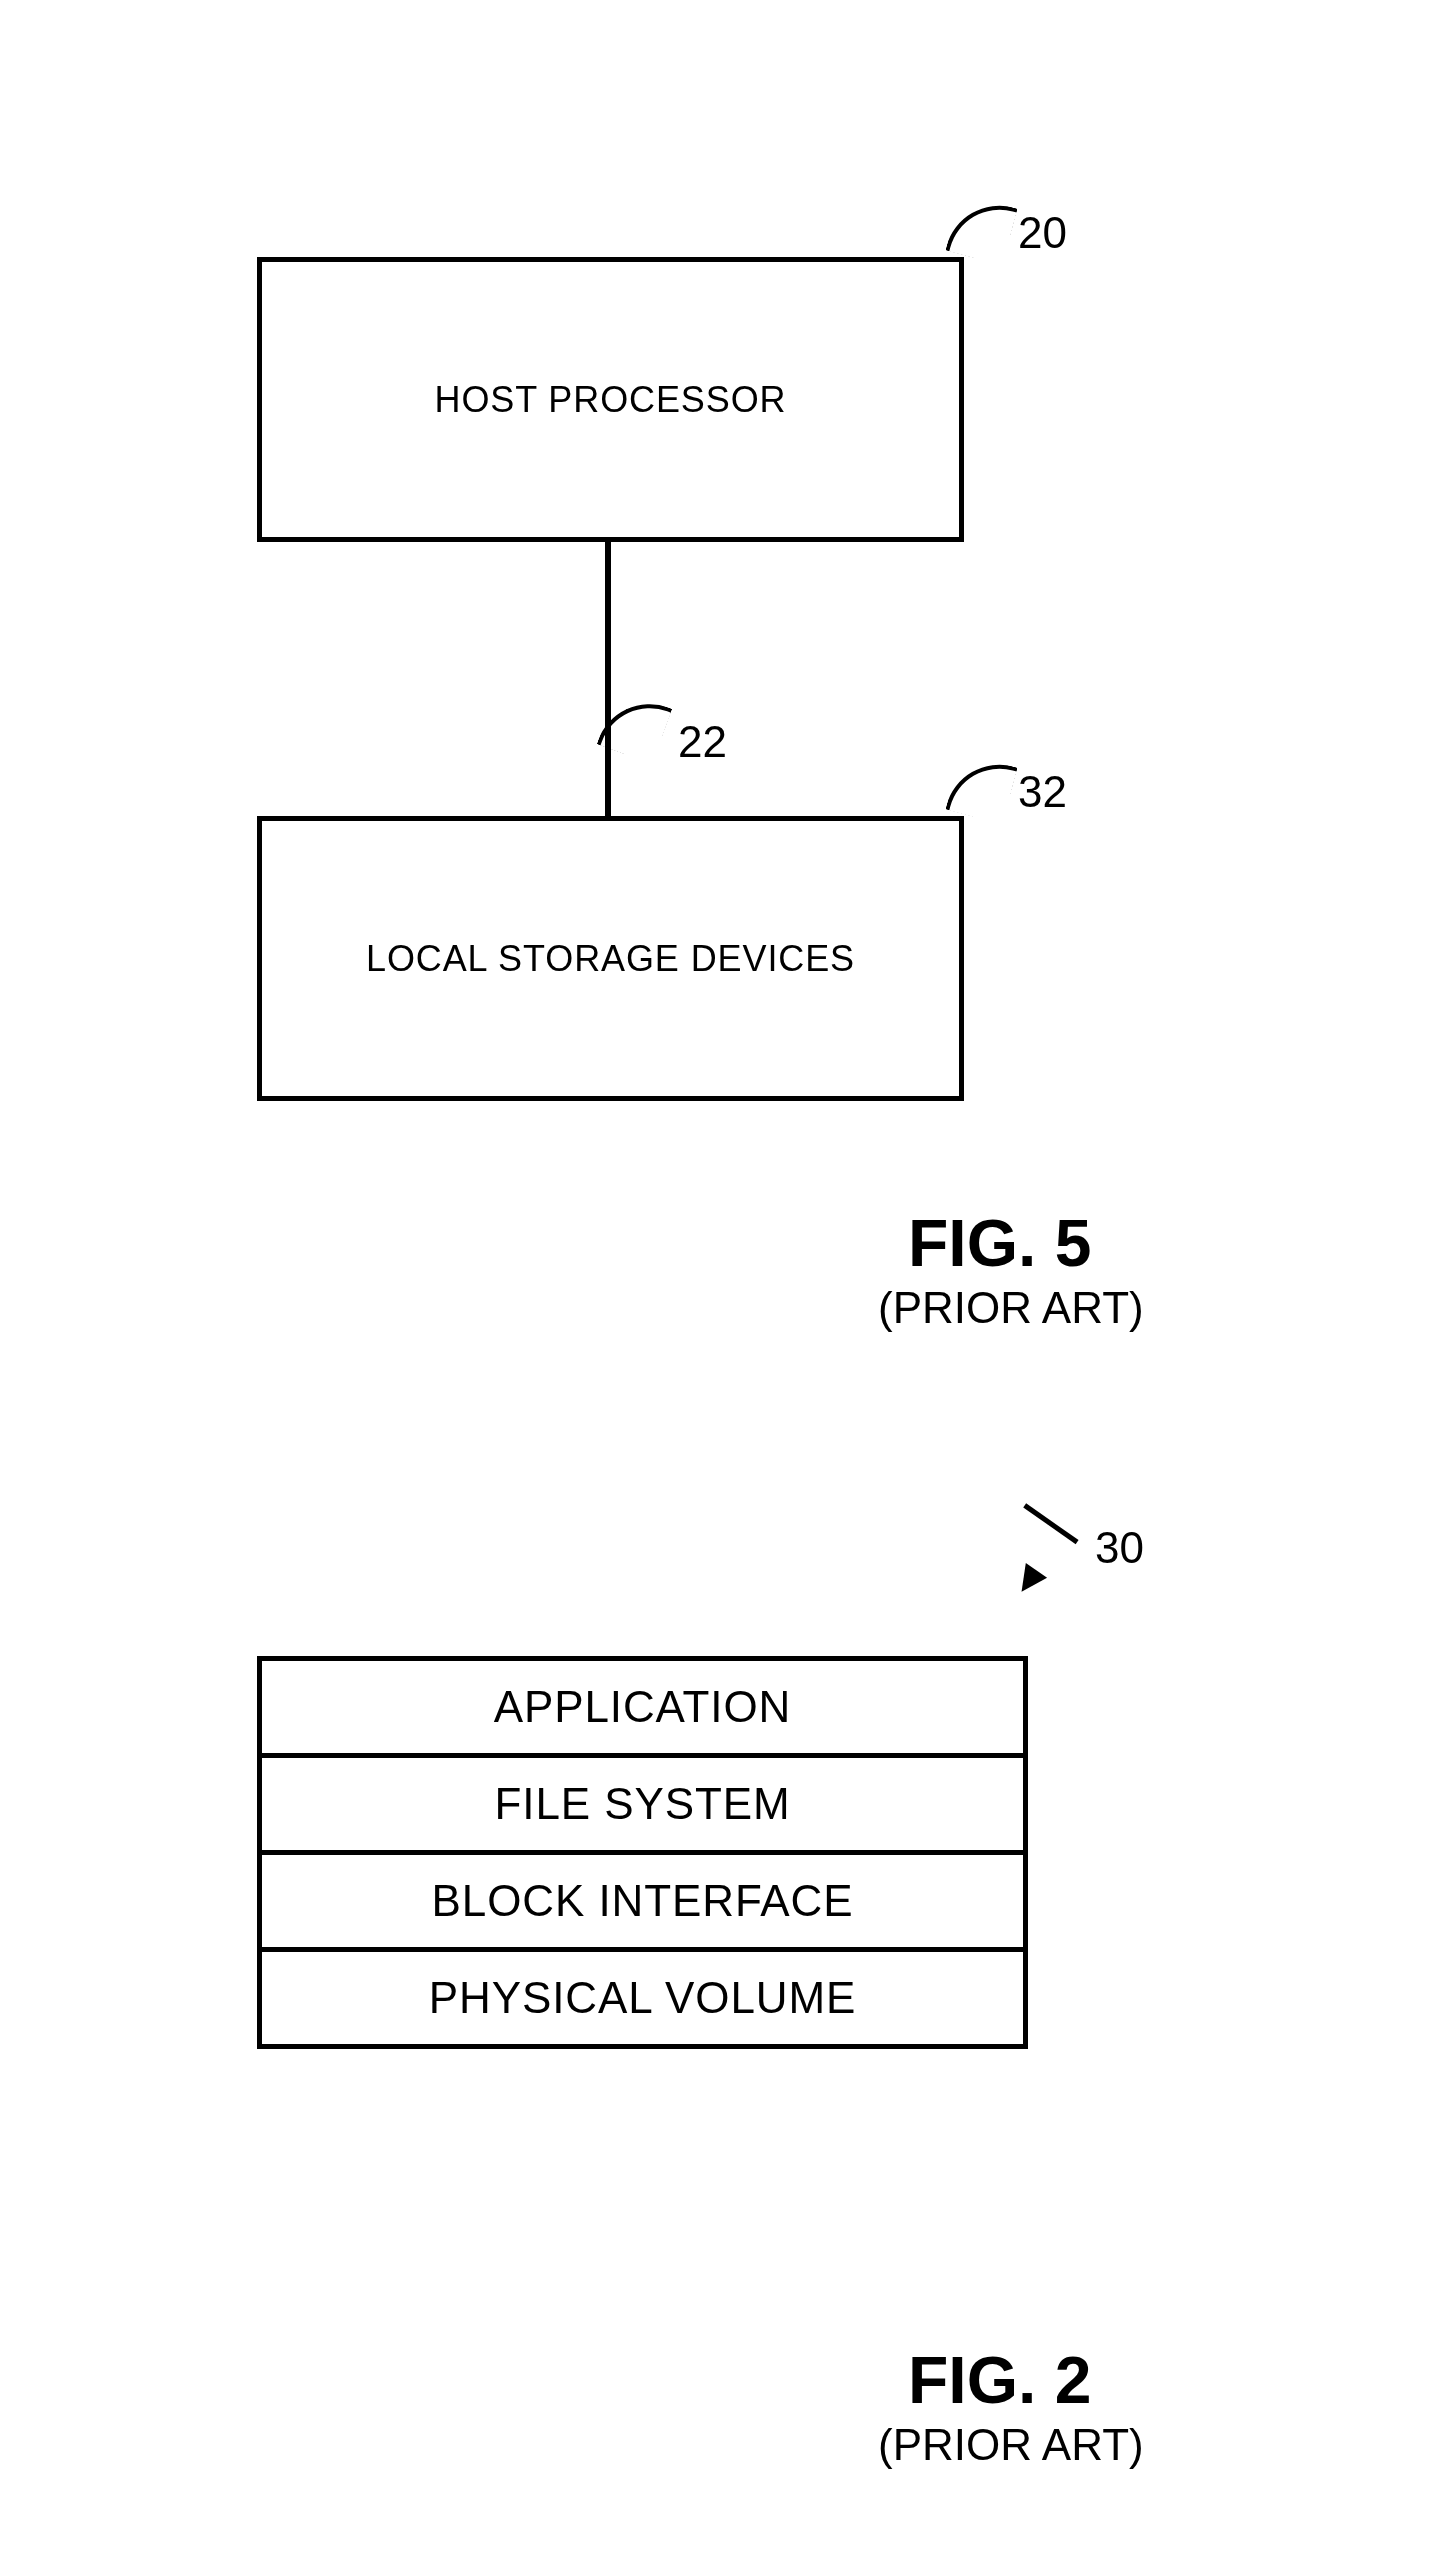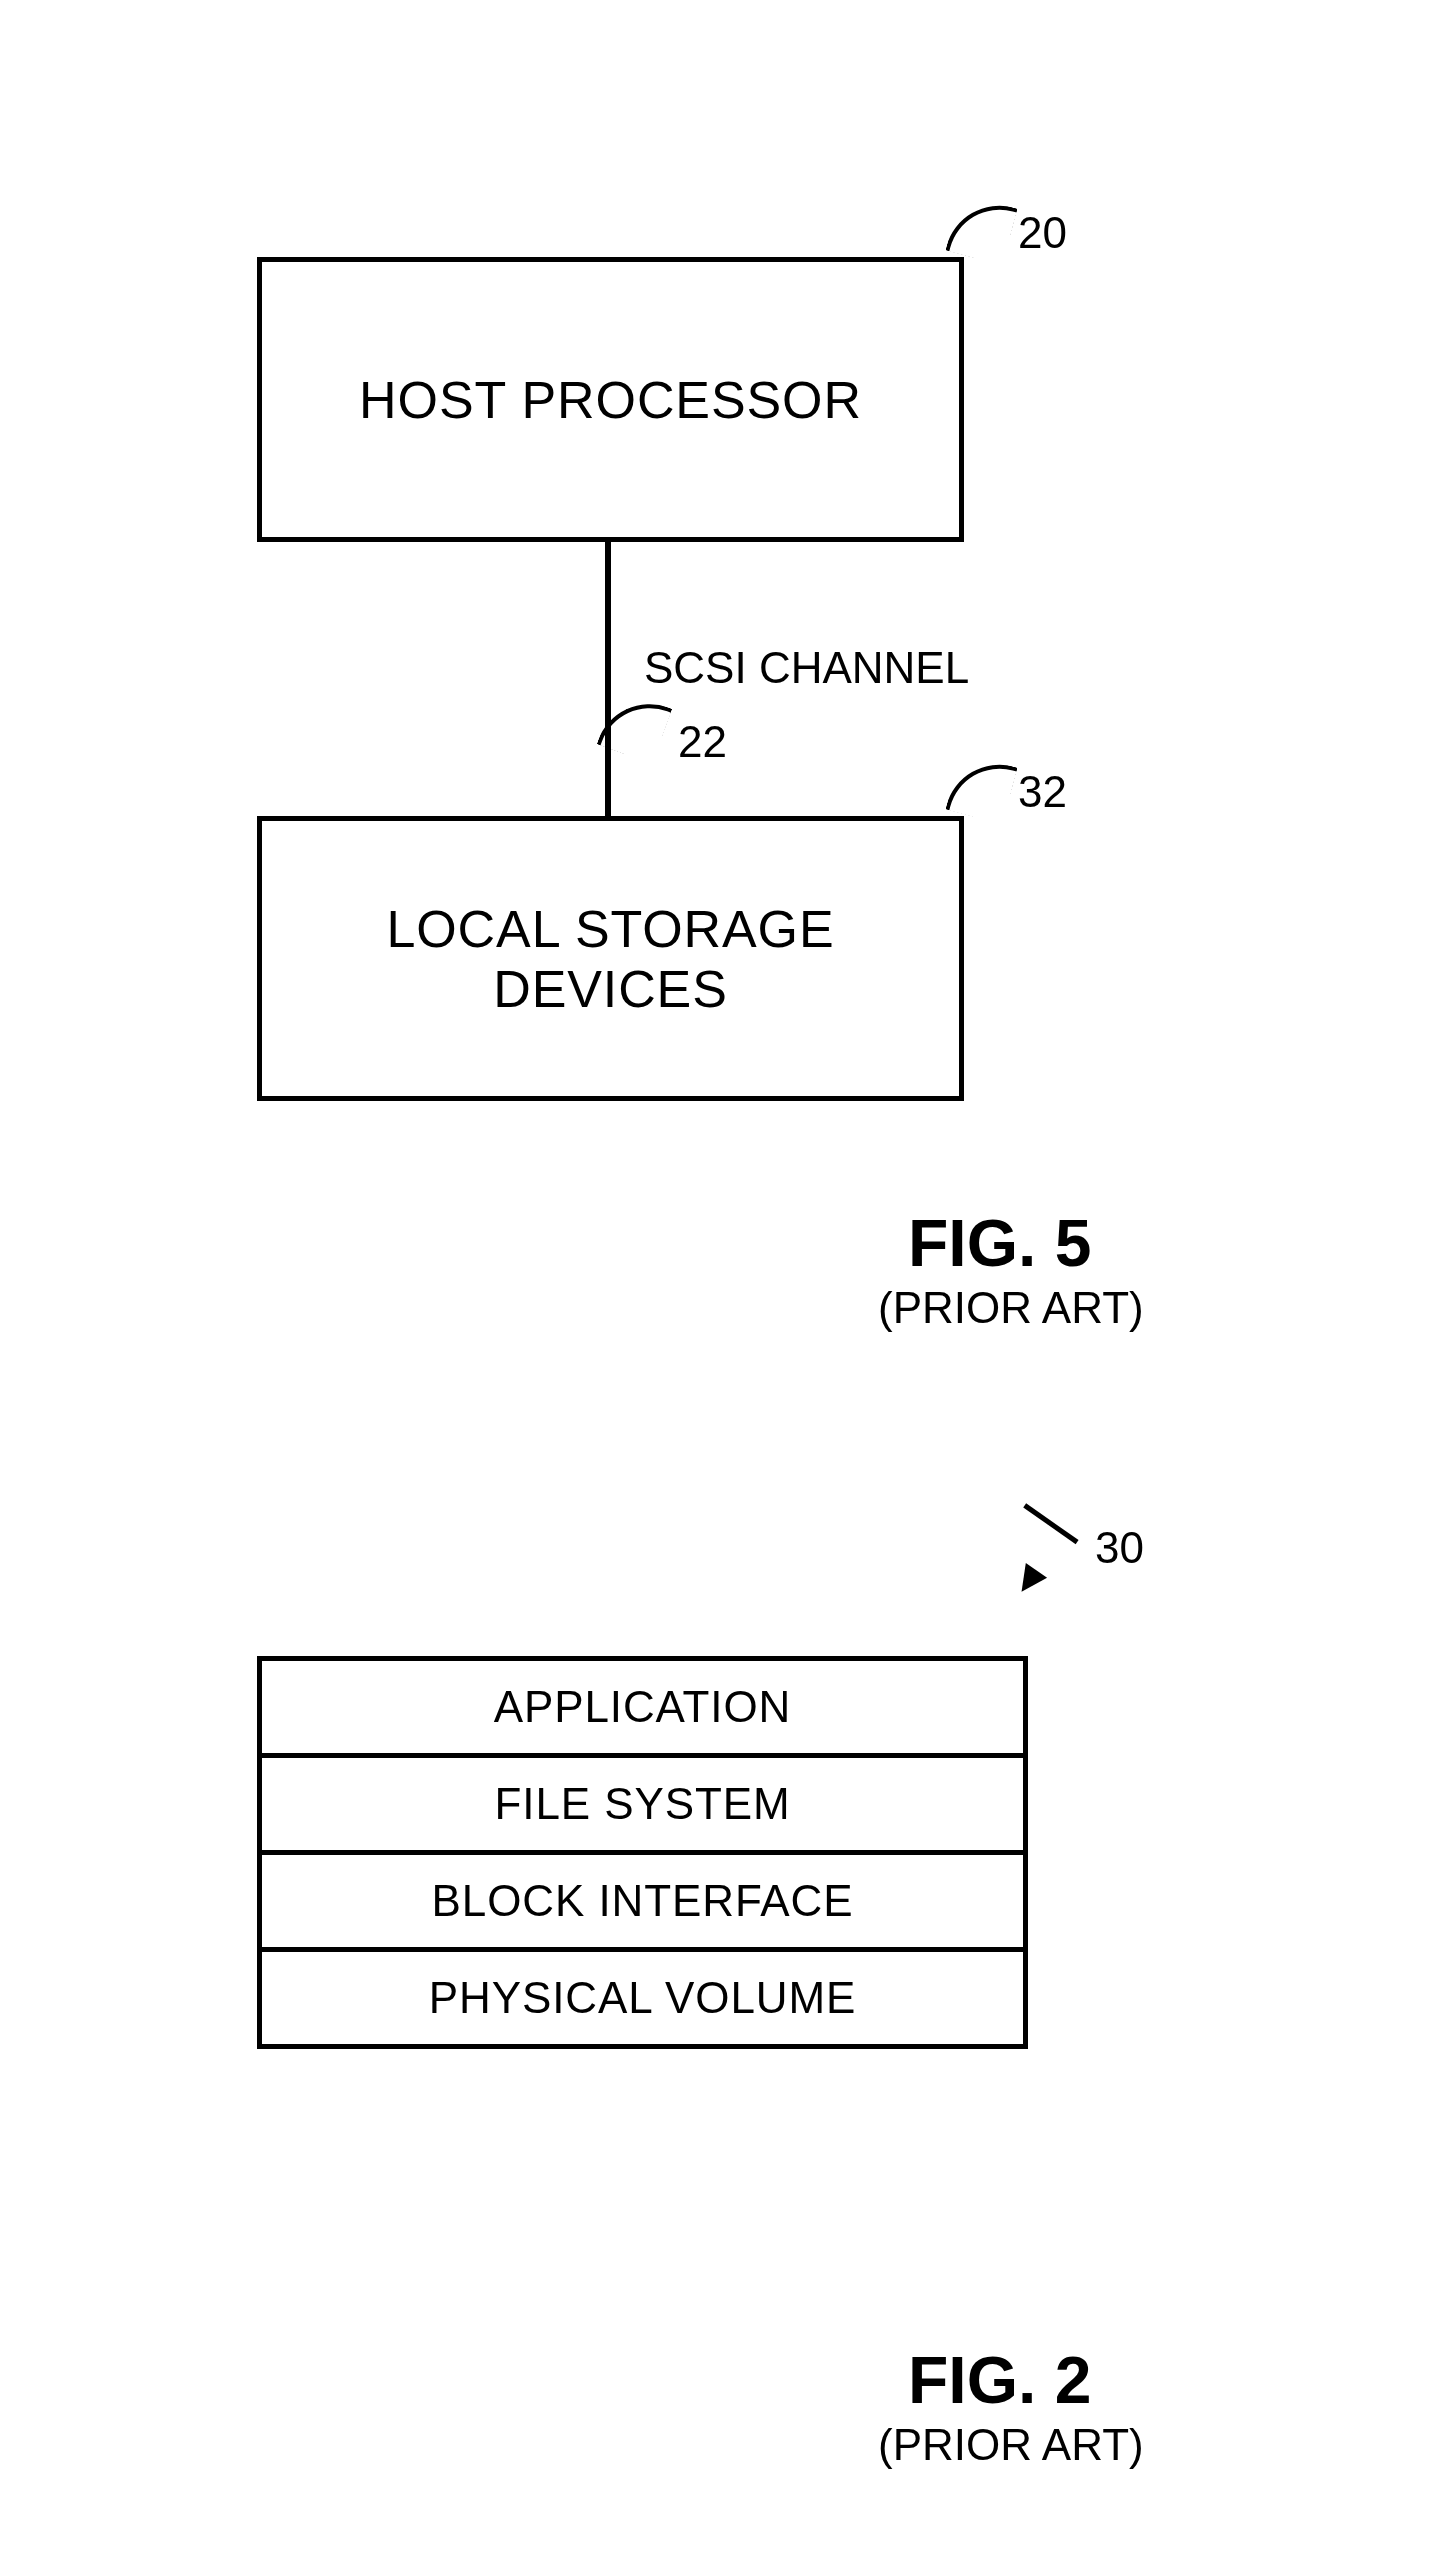--- a/index.html
+++ b/index.html
@@ -16,21 +16,21 @@
     width: 1453px;
     height: 2550px;
   }
   .box {
     position: absolute;
     border: 5.5px solid #000;
     display: flex;
     align-items: center;
     justify-content: center;
     text-align: center;
-    font-size: 52px;
+    font-size: 36px;
     letter-spacing: 0.9px;
   }
   .label {
     position: absolute;
     font-size: 44px;
     white-space: nowrap;
     margin-top: 20px;
   }
   .fig-label {
     position: absolute;
@@ -96,21 +96,20 @@
 
   <div class="box" style="left:257px; top:257px; width:697px; height:275px;">
     <span>HOST PROCESSOR</span>
   </div>
 
   <div class="callout-arc" style="left:952px; top:200px;"></div>
   <div class="label" style="left:1018px; top:188px;">20</div>
 
   <div class="vline" style="left:605px; top:537px; height:280px;"></div>
 
-  <div class="label" style="left:644px; top:623px;">SCSI CHANNEL</div>
 
   <div class="callout-arc" style="left:605px; top:697px; transform:rotate(20deg);"></div>
   <div class="label" style="left:678px; top:697px;">22</div>
 
   <div class="box" style="left:257px; top:816px; width:697px; height:275px;">
     <span>LOCAL STORAGE DEVICES</span>
   </div>
 
   <div class="callout-arc" style="left:952px; top:759px;"></div>
   <div class="label" style="left:1018px; top:747px;">32</div>

